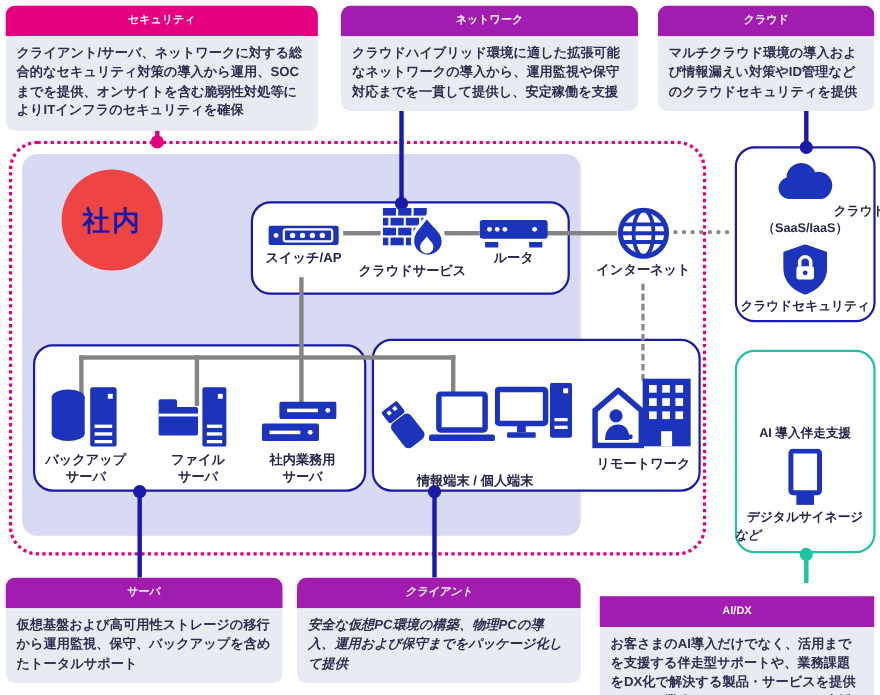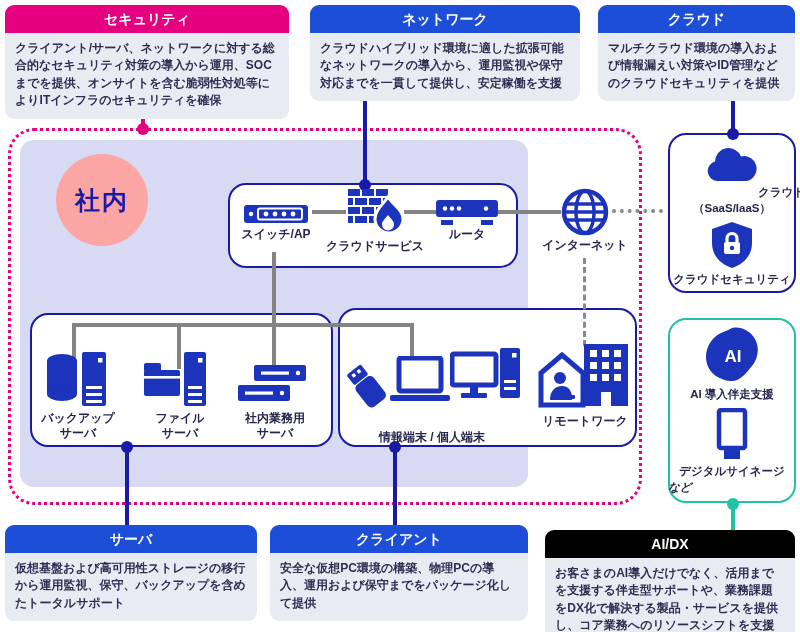--- a/index.html
+++ b/index.html
@@ -1,39 +1,39 @@
 <!DOCTYPE html>
 <html><head>
 <meta charset="utf-8">
 <style>
   html,body{margin:0;padding:0;background:#fff;}
   #canvas{position:relative;width:800px;height:632px;background:#fff;overflow:hidden;
           font-family:"Liberation Sans","DejaVu Sans",sans-serif;font-weight:bold;}
   
   .card{position:absolute;border-radius:9px;overflow:hidden;z-index:7;}
-  .card-h{height:28px;line-height:28px;text-align:center;color:#fff;font-size:14px;}
+  .card-h{height:28px;line-height:28px;text-align:center;color:#fff;font-size:10px;}
   .card-h.pink{background:#E4007F;}
-  .card-h.blue{background:#1d4ed8;}
-  .card-h.teal{background:#000000;}
+  .card-h.blue{background:#a21caf;}
+  .card-h.teal{background:#a21caf;margin-top:12px;}
   .card-b{background:#E9EBF3;color:#2E2E52;font-size:12px;line-height:1.45;
           padding:7px 10px 9px 10px;word-break:break-all;overflow-wrap:anywhere;}
   
   .vline{position:absolute;width:4px;z-index:5;}
   .hline{position:absolute;height:4px;z-index:5;}
   .pinkbg{background:#E4007F;} .bluebg{background:#1A1AA8;} .tealbg{background:#1FC3A4;}
   .graybg{background:#848484;}
   .dot{position:absolute;width:12px;height:12px;border-radius:50%;z-index:6;}
   .vdash{position:absolute;width:0;border-left:3px dashed #8a8a8a;z-index:5;}
   .hdots{position:absolute;height:0;border-top:4px dotted #8a8a8a;z-index:5;}
   
   #zone-border{position:absolute;left:8px;top:128px;width:628px;height:371px;
                border:3px dotted #E4007F;border-radius:26px;z-index:2;}
   #zone-panel{position:absolute;left:20px;top:140px;width:508px;height:347px;
               background:#D8DAF3;border-radius:14px;z-index:1;}
-  #zone-circle{position:absolute;left:56px;top:154px;width:92px;height:92px;background:#fca5a5;
+  #zone-circle{position:absolute;left:56px;top:154px;width:92px;height:92px;background:#ef4444;
                border-radius:50%;z-index:3;display:flex;align-items:center;justify-content:center;
                color:#1A1AA8;font-size:25px;letter-spacing:2px;}
   
   .nbox{position:absolute;background:#fff;border:2.5px solid #1A1AA8;border-radius:18px;
         box-sizing:border-box;z-index:4;}
   .nbox.teal-b{border-color:#1FC3A4;}
   .nlabel{position:absolute;color:#26264C;font-size:12px;text-align:center;z-index:7;
           line-height:15px;white-space:nowrap;}
   .nlabel.sm{font-size:11.5px;}
   svg{display:block;}
@@ -254,26 +254,20 @@
           <rect x="6" y="30" width="7" height="7"></rect>
           <rect x="18" y="30" width="7" height="7"></rect>
           <rect x="30" y="30" width="7" height="7"></rect>
           <rect x="17" y="48" width="10" height="14"></rect>
         </g>
       </svg>
   </span>
   <div class="nlabel" style="left:526px;top:414px;width:118px;">リモートワーク</div>
 
   <div class="nbox teal-b" style="left:668px;top:318px;width:128px;height:185px;"></div>
-  <span class="icon" style="left:702px;top:326px;">
-    <svg width="62" height="58">
-        <path d="M28 3 C36 -1 48 4 53 13 C58 22 56 33 50 40 C44 47 38 56 28 55 C18 54 8 48 5 38 C2 28 6 17 13 11 C19 6 23 6 28 3 Z" fill="#1C33BB"></path>
-        <text x="31" y="36" text-anchor="middle" font-size="17" font-family="Liberation Sans, sans-serif" font-weight="bold" fill="#fff">AI</text>
-      </svg>
-  </span>
   <div class="nlabel sm" style="left:668px;top:387px;width:128px;">AI 導入伴走支援</div>
   <span class="icon" style="left:716px;top:408px;">
     <svg width="32" height="52">
         <rect x="3" y="2" width="26" height="38" rx="2" fill="#fff" stroke="#1C33BB" stroke-width="4.5"></rect>
         <rect x="8" y="42" width="16" height="9" fill="#1C33BB"></rect>
       </svg>
   </span>
   <div class="nlabel sm" style="left:668px;top:464px;width:128px;">デジタルサイネージ</div>
   <div class="nlabel sm" style="left:668px;top:480px;width:114px;text-align:left;font-style:italic;">など</div>
 
@@ -281,21 +275,21 @@
   <div class="dot bluebg" style="left:121px;top:441px;"></div>
   <div class="vline bluebg" style="left:393px;top:447px;height:78px;"></div>
   <div class="dot bluebg" style="left:389px;top:441px;"></div>
   <div class="vline tealbg" style="left:731px;top:500px;height:30px;"></div>
   <div class="dot tealbg" style="left:727px;top:498px;"></div>
 
   <div class="card" style="left:5px;top:525px;width:252px;">
     <div class="card-h blue">サーバ</div>
     <div class="card-b">仮想基盤および高可用性ストレージの移行から運用監視、保守、バックアップを含めたトータルサポート</div>
   </div>
-  <div class="card" style="left:270px;top:525px;width:258px;">
+  <div class="card" style="left:270px;top:525px;width:258px;font-style:italic;">
     <div class="card-h blue">クライアント</div>
     <div class="card-b">安全な仮想PC環境の構築、物理PCの導入、運用および保守までをパッケージ化して提供</div>
   </div>
   <div class="card" style="left:545px;top:530px;width:250px;">
     <div class="card-h teal">AI/DX</div>
     <div class="card-b">お客さまのAI導入だけでなく、活用までを支援する伴走型サポートや、業務課題をDX化で解決する製品・サービスを提供し、コア業務へのリソースシフトを支援</div>
   </div>
 
 </div>
 

